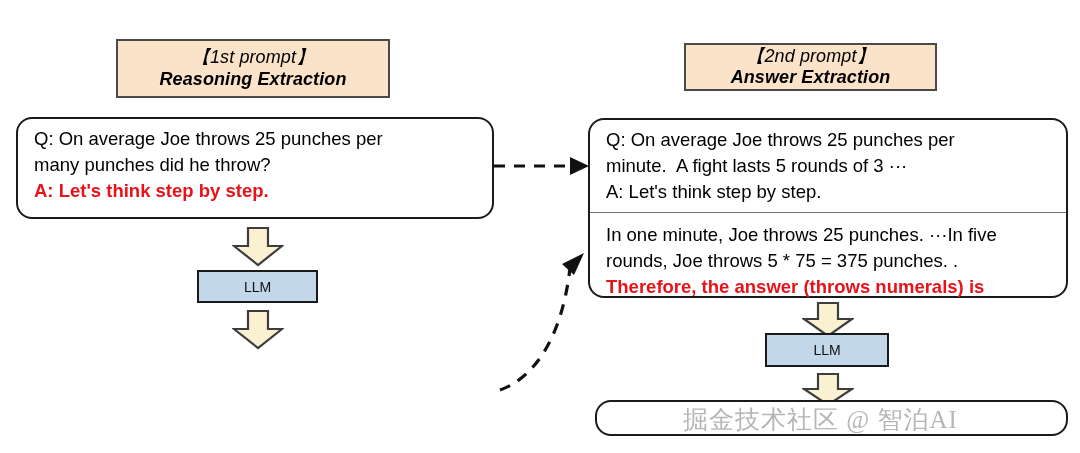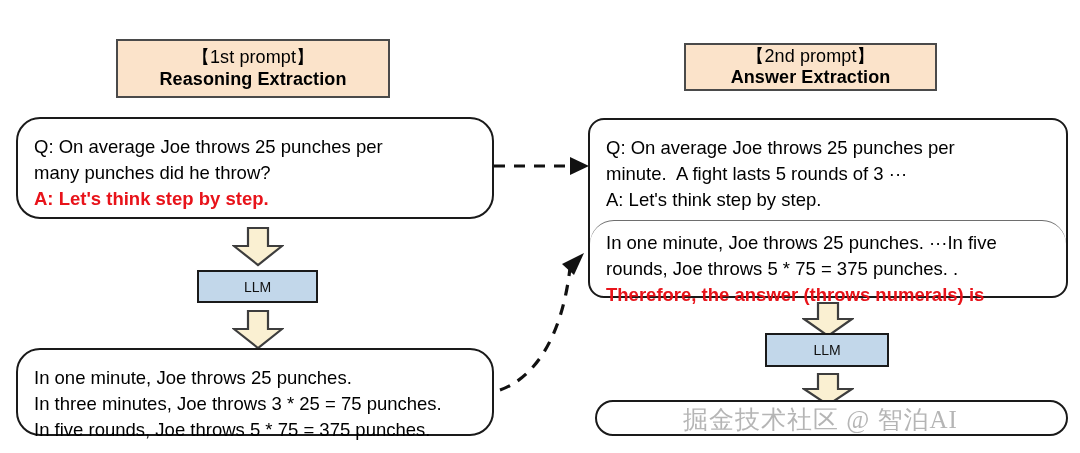--- a/index.html
+++ b/index.html
@@ -23,20 +23,21 @@
     position: absolute;
     background: #fbe3ca;
     border: 2px solid #4a4a4a;
     box-sizing: border-box;
     display: flex;
     flex-direction: column;
     align-items: center;
     justify-content: center;
     line-height: 1.18;
     color: #000;
+    font-style: italic;
   }
   .prompt-header .ph-top {
     font-size: 18px;
     font-weight: 400;
     letter-spacing: 0.1px;
   }
   .prompt-header .ph-bottom {
     font-size: 18px;
     font-weight: bold;
     letter-spacing: 0.1px;
@@ -55,22 +56,21 @@
     font-size: 18.5px;
     line-height: 26px;
     white-space: pre;
     color: #000;
   }
   .rbox .line.red {
     color: #e8131a;
     font-weight: bold;
   }
   .pad {
-    padding: 15px 14px 7px 16px;
-    border-radius: 24px;
+    padding: 7px 14px 7px 16px;
   }
   .divider {
     border-top: 1.5px solid #6e6e6e;
   }
 
   
   .llm-box {
     position: absolute;
     box-sizing: border-box;
     background: #c2d7ea;
@@ -128,25 +128,20 @@
   <div class="llm-box" style="left:197px; top:270px; width:121px; height:33px;">
     <span>LLM</span>
   </div>
 
   <div class="down-arrow" style="left:232px; top:310px;">
     <svg width="52" height="40" viewBox="0 0 52 40">
       <polygon points="16,1 36,1 36,19 50,19 26,38 2,19 16,19" fill="#faf0d2" stroke="#3d3d3d" stroke-width="2.2" stroke-linejoin="miter"></polygon>
     </svg>
   </div>
 
-  <div class="rbox pad" style="left:16px; top:348px; width:478px; height:88px;">
-    <div class="line">In one minute, Joe throws 25 punches.</div>
-    <div class="line">In three minutes, Joe throws 3 * 25 = 75 punches.</div>
-    <div class="line">In five rounds, Joe throws 5 * 75 = 375 punches.</div>
-  </div>
 
   <div class="prompt-header" style="left:684px; top:43px; width:253px; height:48px;">
     <span class="ph-top">【2nd prompt】</span>
     <span class="ph-bottom">Answer Extraction</span>
   </div>
 
   <div class="rbox" style="left:588px; top:118px; width:480px; height:180px;">
     <div class="pad">
       <div class="line">Q: On average Joe throws 25 punches per</div>
       <div class="line">minute.  A fight lasts 5 rounds of 3 ···</div>

